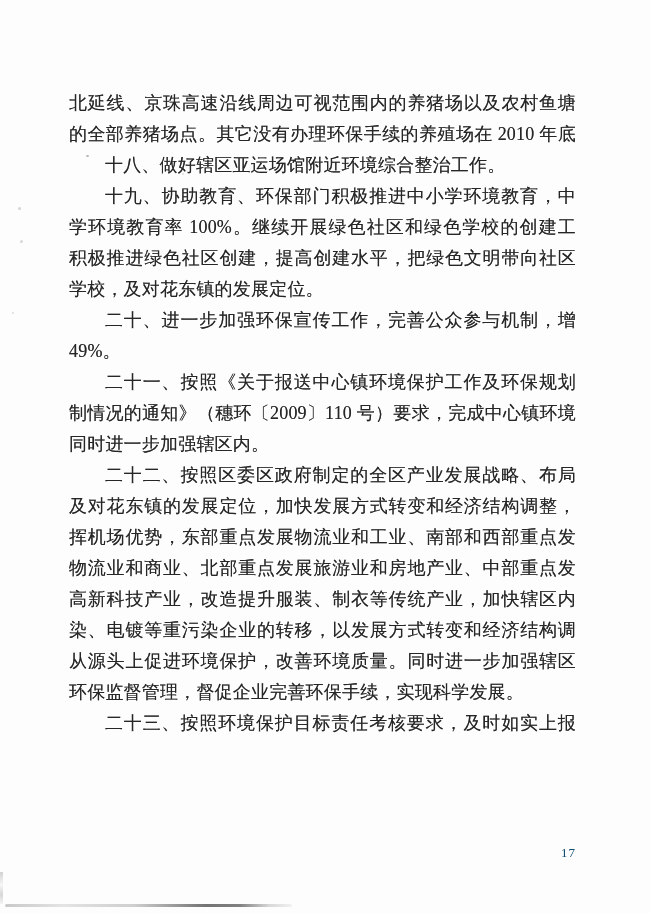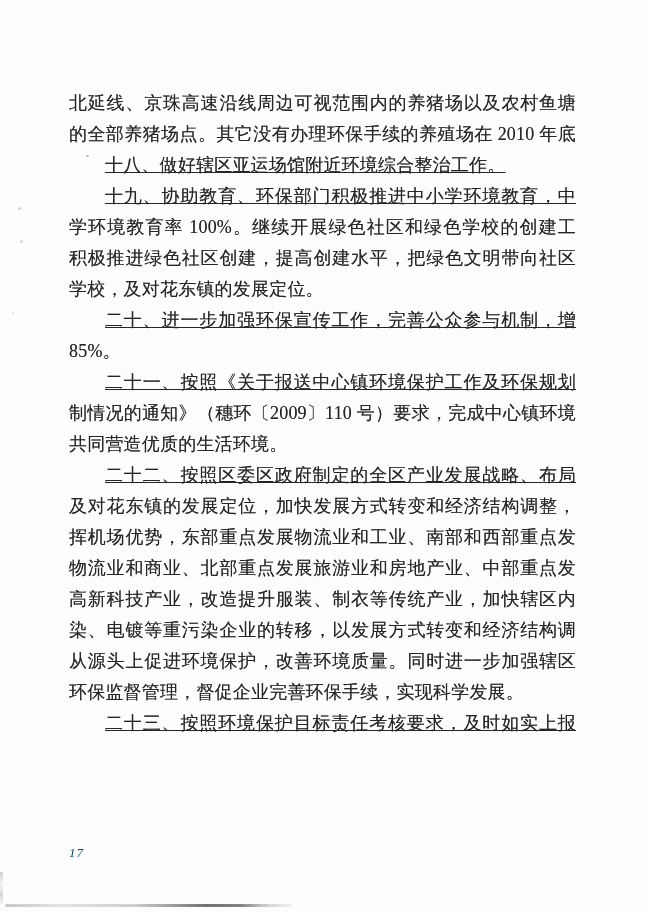--- a/index.html
+++ b/index.html
@@ -29,32 +29,30 @@
   .line {
     height: 31px;
     overflow: hidden;
   }
   .line.fill {
     text-align: justify;
     text-align-last: justify;
   }
   .line.indent {
     text-indent: 36px;
-    text-decoration: underline;
   }
   .pagenum {
     position: absolute;
     left: 69px;
     top: 845px;
     width: 507px;
-    text-align: left;
+    text-align: right;
     font-size: 13px;
     letter-spacing: 1px;
     color: #0c4a6e;
-    font-style: italic;
   }
   
   .smudge-bottom {
     position: absolute;
     left: 5px;
     top: 904px;
     width: 287px;
     height: 3px;
     background: linear-gradient(90deg,
       rgba(120,120,120,0.40) 0%,
@@ -96,24 +94,24 @@
 
   <div class="textcol">
     <div class="line fill">北延线、京珠高速沿线周边可视范围内的养猪场以及农村鱼塘边</div>
     <div class="line fill">的全部养猪场点。其它没有办理环保手续的养殖场在 2010 年底</div>
     <div class="line indent">十八、做好辖区亚运场馆附近环境综合整治工作。</div>
     <div class="line indent fill">十九、协助教育、环保部门积极推进中小学环境教育，中小</div>
     <div class="line fill">学环境教育率 100%。继续开展绿色社区和绿色学校的创建工作，</div>
     <div class="line fill">积极推进绿色社区创建，提高创建水平，把绿色文明带向社区和</div>
     <div class="line">学校，及对花东镇的发展定位。</div>
     <div class="line indent fill">二十、进一步加强环保宣传工作，完善公众参与机制，增强</div>
-    <div class="line">85%。</div>
+    <div class="line">49%。</div>
     <div class="line indent fill">二十一、按照《关于报送中心镇环境保护工作及环保规划编</div>
     <div class="line fill">制情况的通知》（穗环〔2009〕110 号）要求，完成中心镇环境保</div>
-    <div class="line">共同营造优质的生活环境。</div>
+    <div class="line">同时进一步加强辖区内。</div>
     <div class="line indent fill">二十二、按照区委区政府制定的全区产业发展战略、布局以</div>
     <div class="line fill">及对花东镇的发展定位，加快发展方式转变和经济结构调整，发</div>
     <div class="line fill">挥机场优势，东部重点发展物流业和工业、南部和西部重点发展</div>
     <div class="line fill">物流业和商业、北部重点发展旅游业和房地产业、中部重点发展</div>
     <div class="line fill">高新科技产业，改造提升服装、制衣等传统产业，加快辖区内印</div>
     <div class="line fill">染、电镀等重污染企业的转移，以发展方式转变和经济结构调整</div>
     <div class="line fill">从源头上促进环境保护，改善环境质量。同时进一步加强辖区内</div>
     <div class="line">环保监督管理，督促企业完善环保手续，实现科学发展。</div>
     <div class="line indent fill">二十三、按照环境保护目标责任考核要求，及时如实上报有</div>
   </div>

